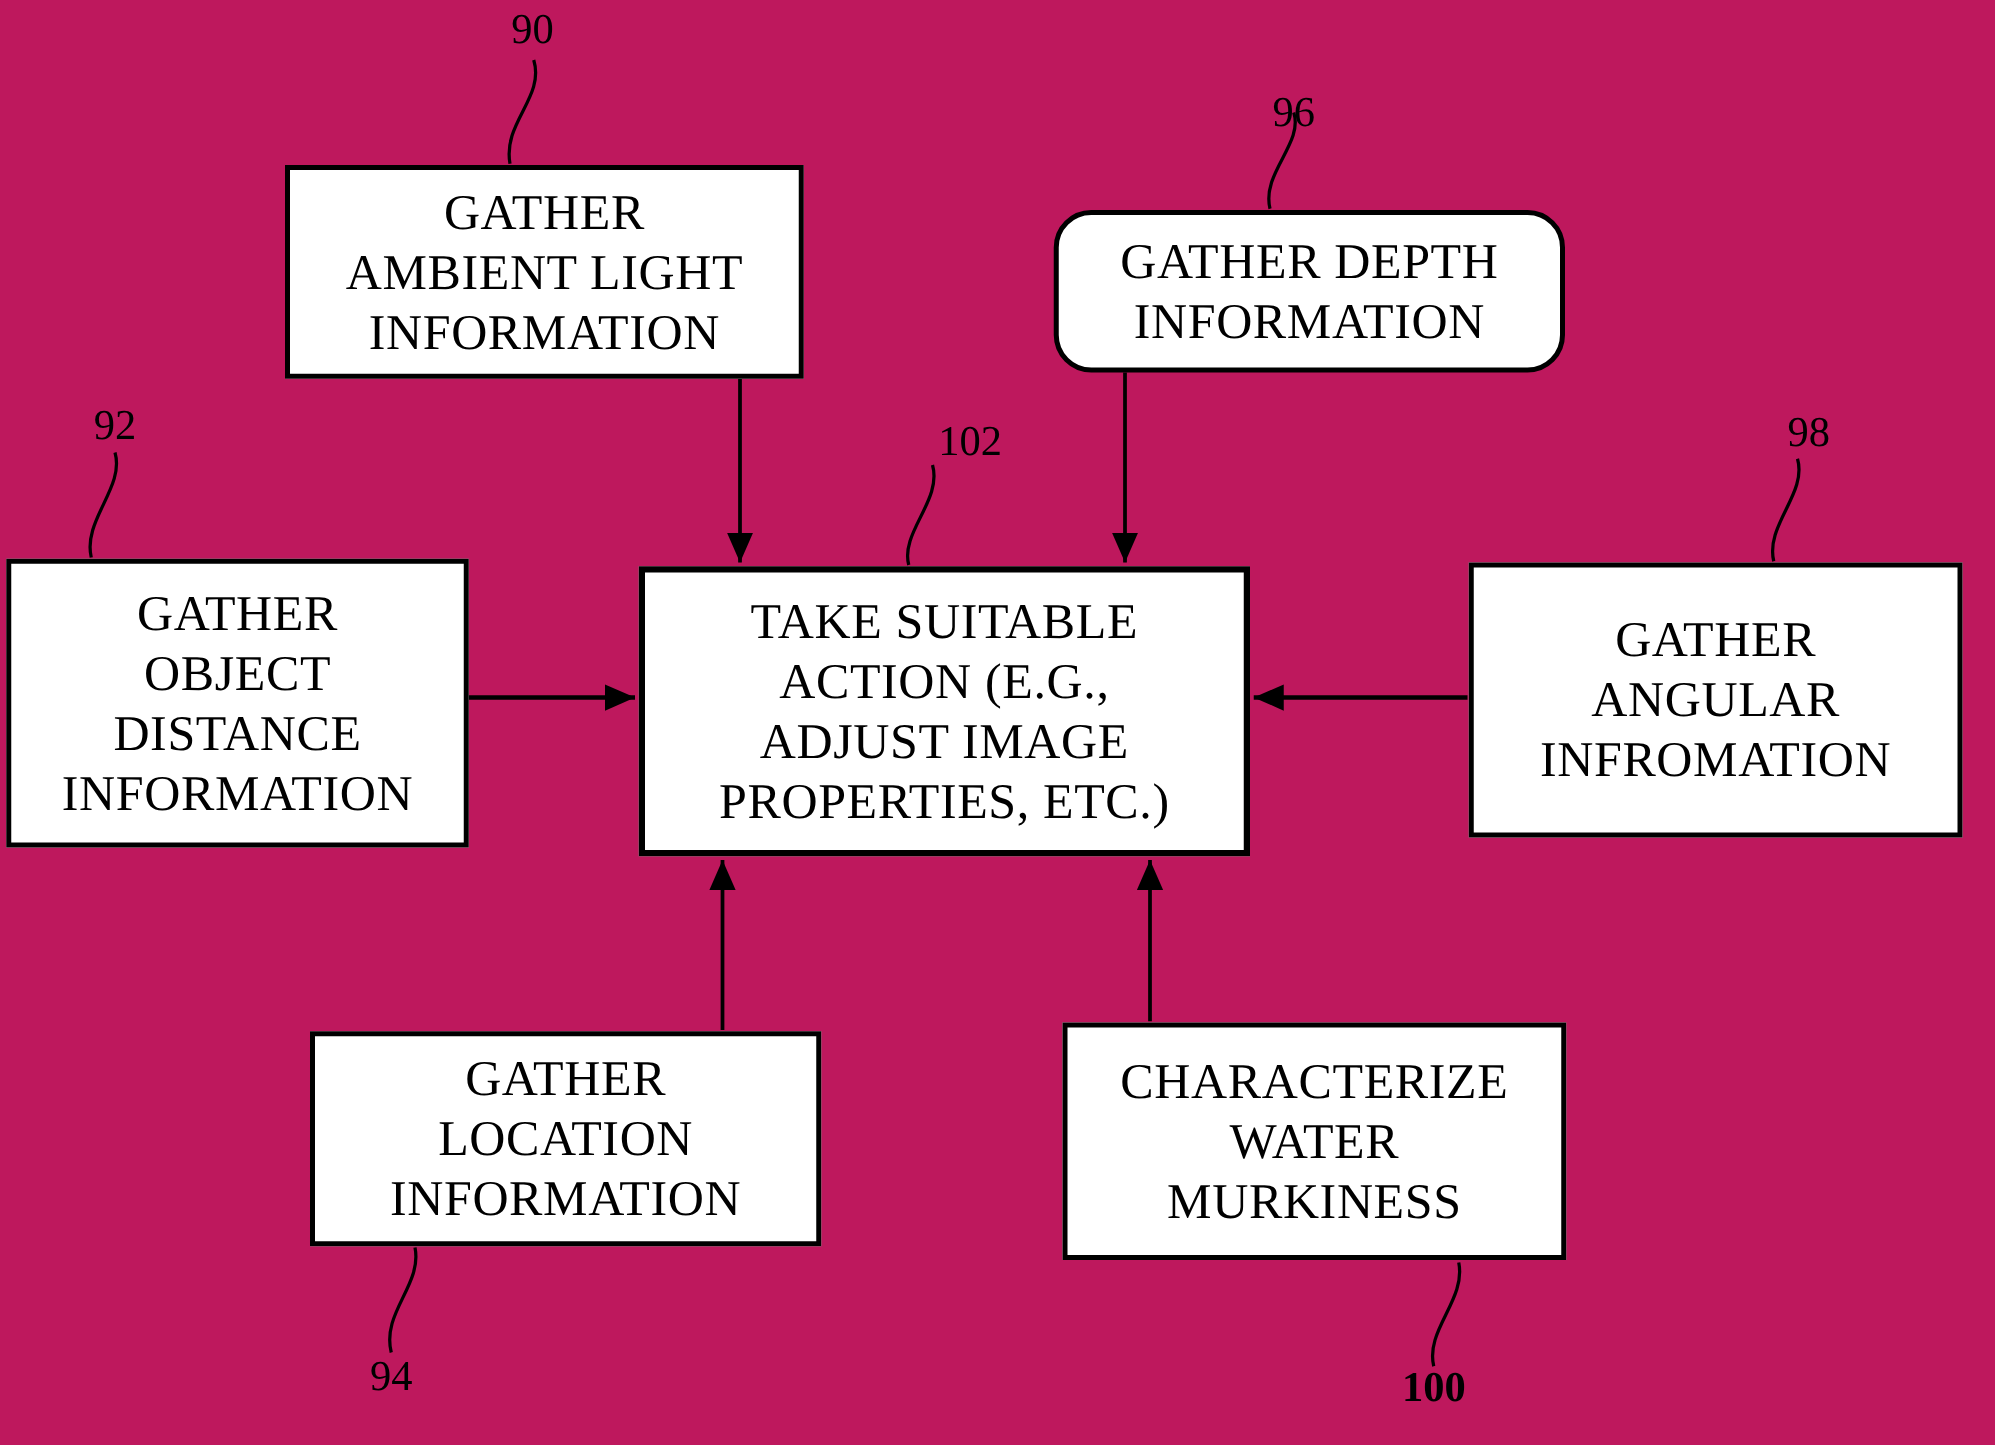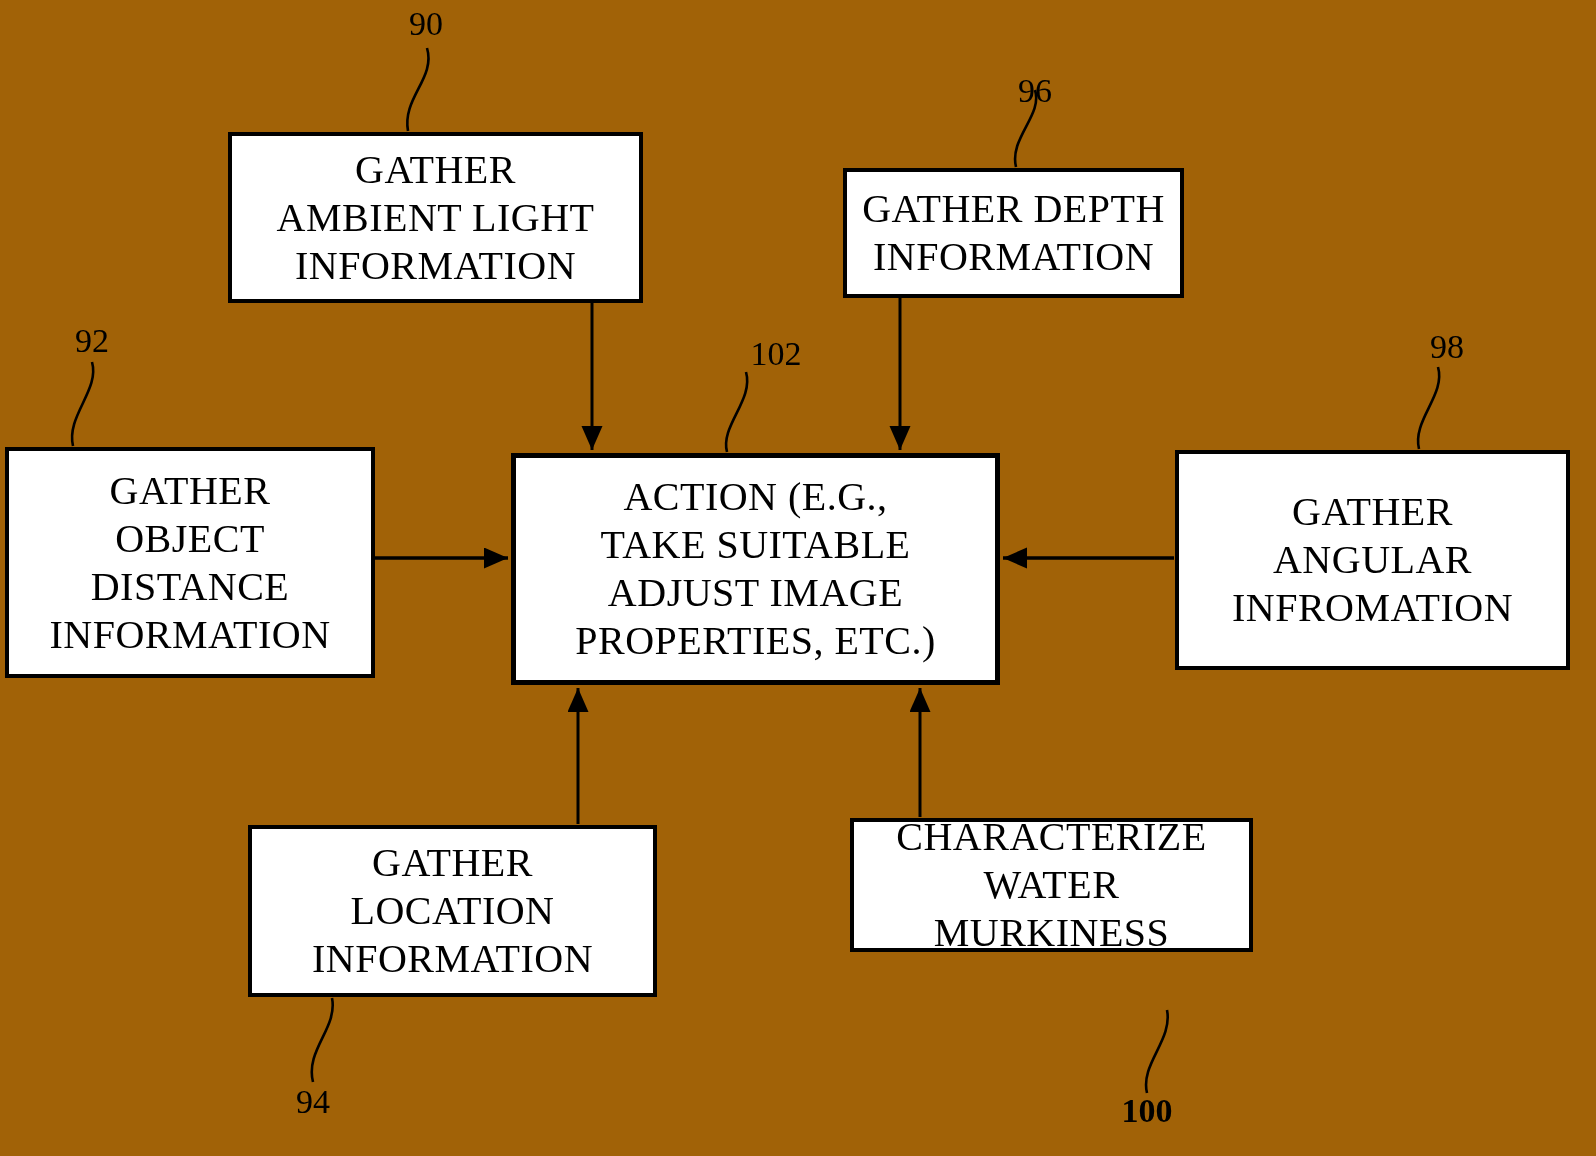--- a/index.html
+++ b/index.html
@@ -7,21 +7,21 @@
     padding: 0;
     background: #ffffff;
     width: 1596px;
     height: 1156px;
     overflow: hidden;
   }
   .canvas {
     position: relative;
     width: 1596px;
     height: 1156px;
-    background: #a16207;
+    background: #be185d;
     font-family: "Liberation Serif", "DejaVu Serif", serif;
     color: #000000;
   }
   .connector-layer {
     position: absolute;
     inset: 0;
     width: 1596px;
     height: 1156px;
   }
   .node {
@@ -35,26 +35,26 @@
     justify-content: center;
     text-align: center;
     font-size: 40px;
     line-height: 48px;
     letter-spacing: 0.5px;
     z-index: 2;
   }
   .node .line { display: block; white-space: nowrap; }
 
   .node-ambient-light     { left: 228px;  top: 132px; width: 415px; height: 171px; }
-  .node-depth             { left: 843px;  top: 168px; width: 341px; height: 130px; }
+  .node-depth             { left: 843px;  top: 168px; width: 409px; height: 130px; border-radius: 30px; }
   .node-object-distance   { left: 5px;    top: 447px; width: 370px; height: 231px; }
   .node-action            { left: 511px;  top: 453px; width: 489px; height: 232px; border-width: 5px; }
   .node-angular           { left: 1175px; top: 450px; width: 395px; height: 220px; }
   .node-location          { left: 248px;  top: 825px; width: 409px; height: 172px; }
-  .node-murkiness         { left: 850px;  top: 818px; width: 403px; height: 134px; justify-content: center; }
+  .node-murkiness         { left: 850px;  top: 818px; width: 403px; height: 190px; justify-content: center; }
 
   .ref-label {
     position: absolute;
     transform: translate(-50%, -50%);
     font-size: 34px;
     line-height: 34px;
     white-space: nowrap;
     z-index: 3;
   }
   .ref-90  { left: 426px;  top: 24px;   }
@@ -113,22 +113,22 @@
   </div>
 
   <div class="node node-object-distance">
     <span class="line">GATHER</span>
     <span class="line">OBJECT</span>
     <span class="line">DISTANCE</span>
     <span class="line">INFORMATION</span>
   </div>
 
   <div class="node node-action">
+    <span class="line">TAKE SUITABLE</span>
     <span class="line">ACTION (E.G.,</span>
-    <span class="line">TAKE SUITABLE</span>
     <span class="line">ADJUST IMAGE</span>
     <span class="line">PROPERTIES, ETC.)</span>
   </div>
 
   <div class="node node-angular">
     <span class="line">GATHER</span>
     <span class="line">ANGULAR</span>
     <span class="line">INFROMATION</span>
   </div>
 

